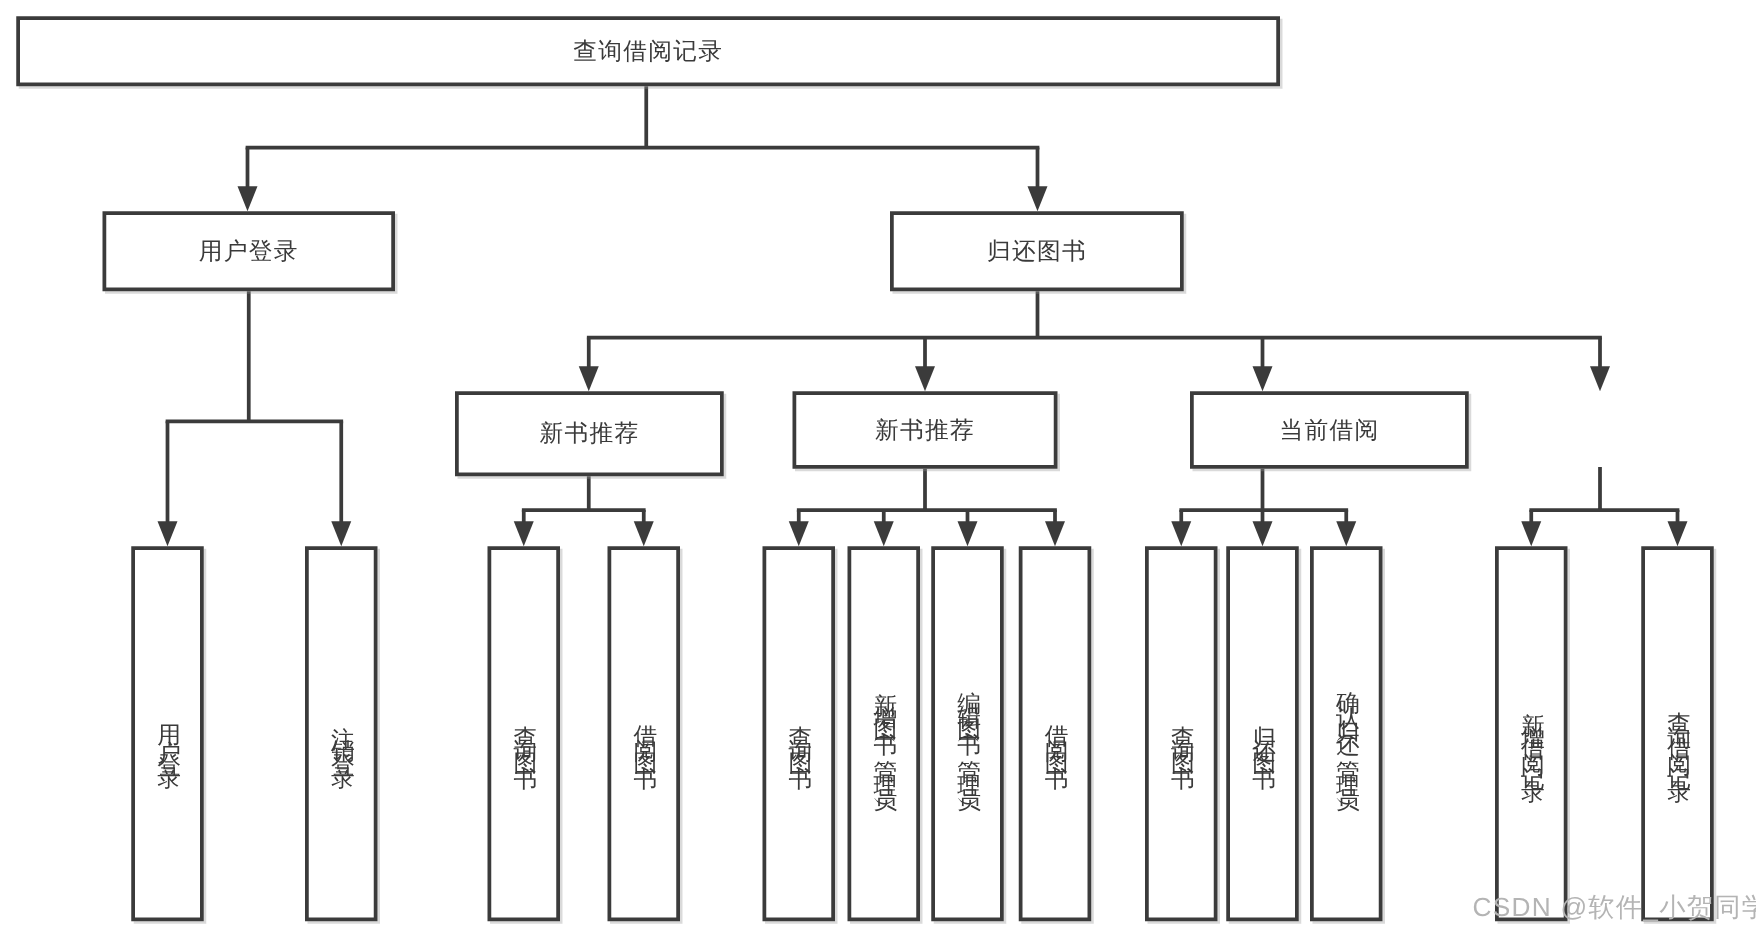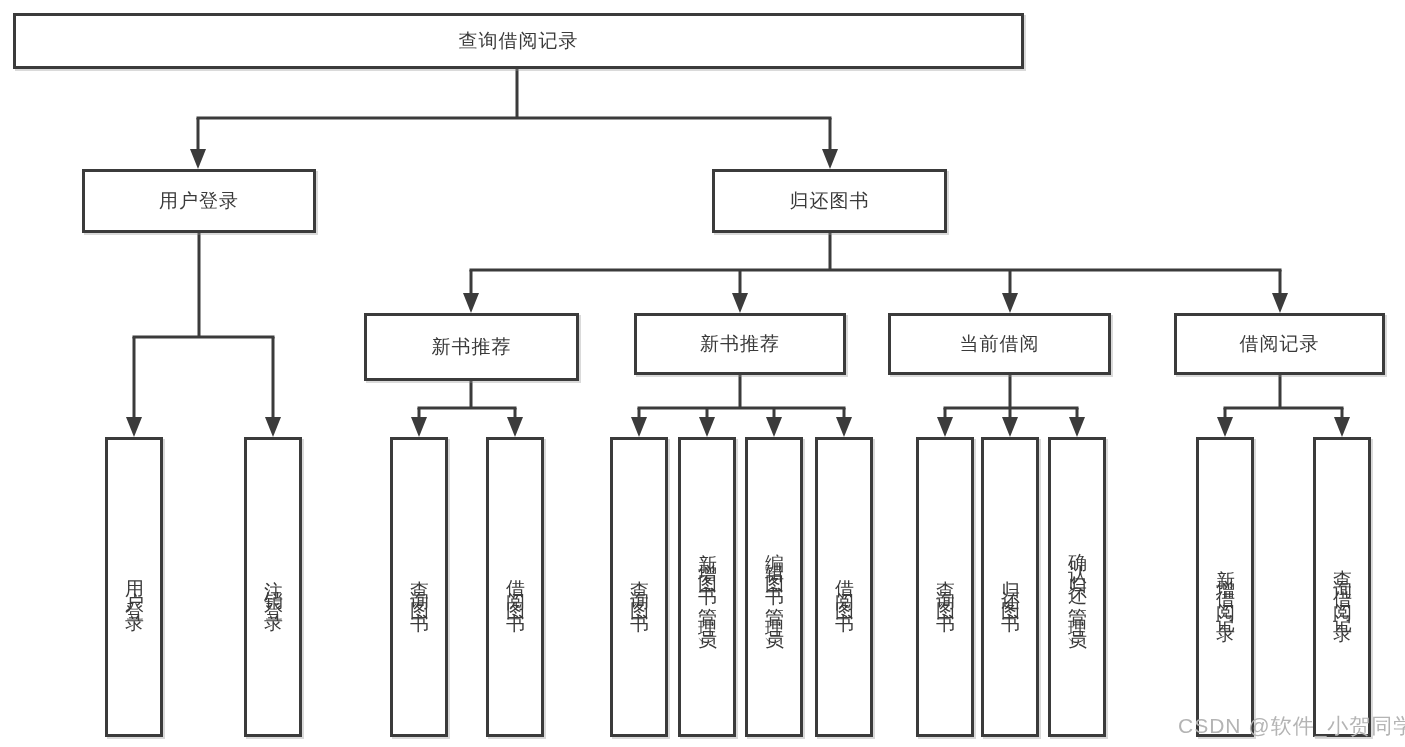--- a/index.html
+++ b/index.html
@@ -26,21 +26,21 @@
     font-size:19px;
     letter-spacing:11px;
     line-height:1.2;
   }
   
   .n-root{left:13px;top:13px;width:1011px;height:56px;}
   .n-user-login{left:82px;top:169px;width:234px;height:64px;}
   .n-book-mgmt{left:712px;top:169px;width:235px;height:64px;}
   .n-sec-newbook{left:364px;top:313px;width:215px;height:68px;text-align:center;}
   .n-sec-borrow{left:634px;top:313px;width:212px;height:62px;}
-  .n-sec-current{left:888px;top:313px;width:223px;height:62px;}
+  .n-sec-current{left:952px;top:313px;width:223px;height:62px;}
   .n-sec-records{left:1174px;top:313px;width:211px;height:62px;}
   .leaf{top:437px;width:58px;height:300px;}
   .l-1a{left:105px;} .l-1b{left:244px;}
   .l-2a{left:390px;} .l-2b{left:486px;}
   .l-3a{left:610px;} .l-3b{left:678px;} .l-3c{left:745px;} .l-3d{left:815px;}
   .l-4a{left:916px;} .l-4b{left:981px;} .l-4c{left:1048px;}
   .l-5a{left:1196px;} .l-5b{left:1313px;}
   .watermark{
     position:absolute;left:1178px;top:712px;z-index:2;
     font-size:21px;letter-spacing:1px;color:#b4b4b4;white-space:nowrap;
@@ -108,23 +108,20 @@
 
   <div class="box n-sec-newbook">
     <span class="hlabel">新书推荐</span>
   </div>
   <div class="box n-sec-borrow">
     <span class="hlabel">新书推荐</span>
   </div>
   <div class="box n-sec-current">
     <span class="hlabel">当前借阅</span>
   </div>
-  <div class="box n-sec-records">
-    <span class="hlabel">借阅记录</span>
-  </div>
 
   <div class="box vbox leaf l-1a">
     <span class="vlabel">用户登录</span>
   </div>
   <div class="box vbox leaf l-1b">
     <span class="vlabel">注销登录</span>
   </div>
 
   <div class="box vbox leaf l-2a">
     <span class="vlabel">查询图书</span>

